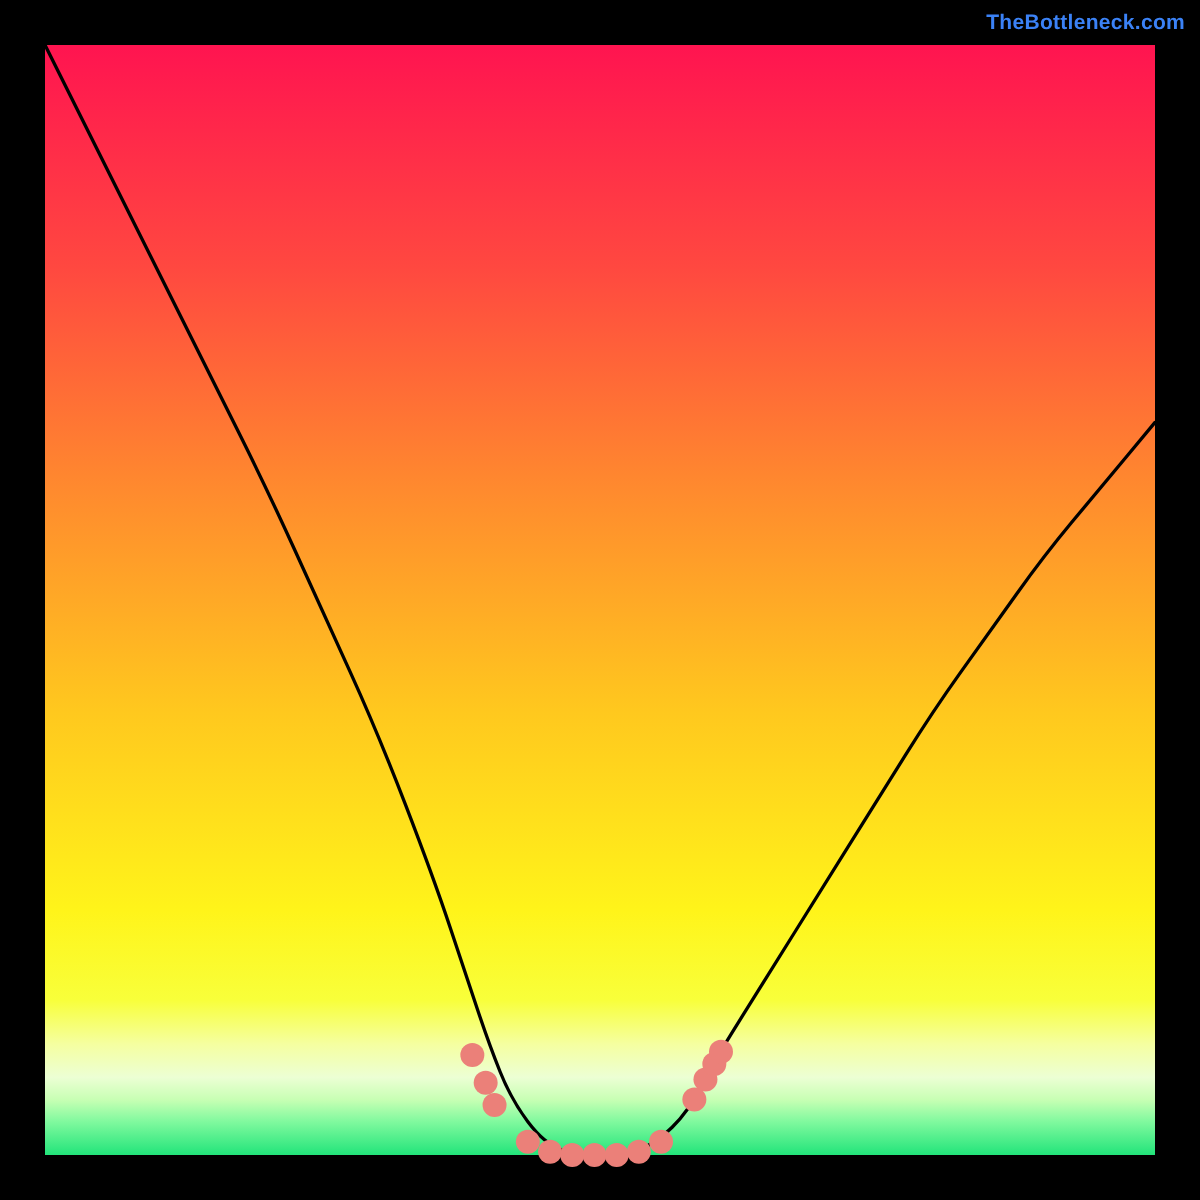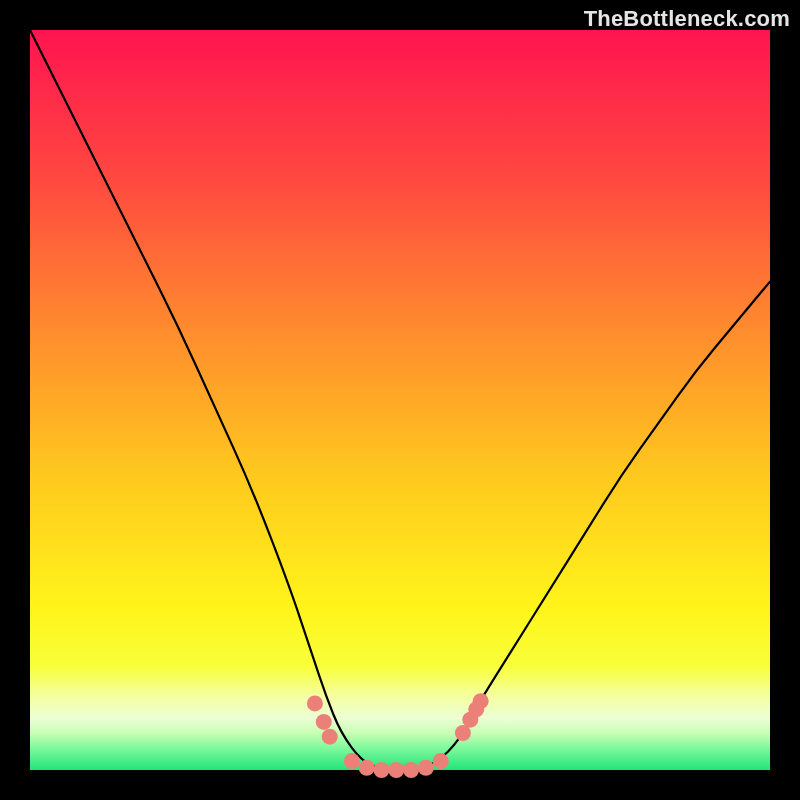--- a/index.html
+++ b/index.html
@@ -18,23 +18,23 @@
   svg {
     position: absolute;
     top: 0;
     left: 0;
   }
   .watermark {
     position: absolute;
     top: 6px;
     right: 10px;
     font-family: Arial, Helvetica, sans-serif;
-    font-size: 22px;
+    font-size: 14px;
     font-weight: 600;
-    color: #e5e5e5;
+    color: #3b82f6;
     letter-spacing: 0.2px;
     user-select: none;
   }
 </style>
 </head>
 <body>
 
 <div class="stage">
 
   <svg id="chart-svg" width="800" height="800" viewBox="0 0 800 800">

